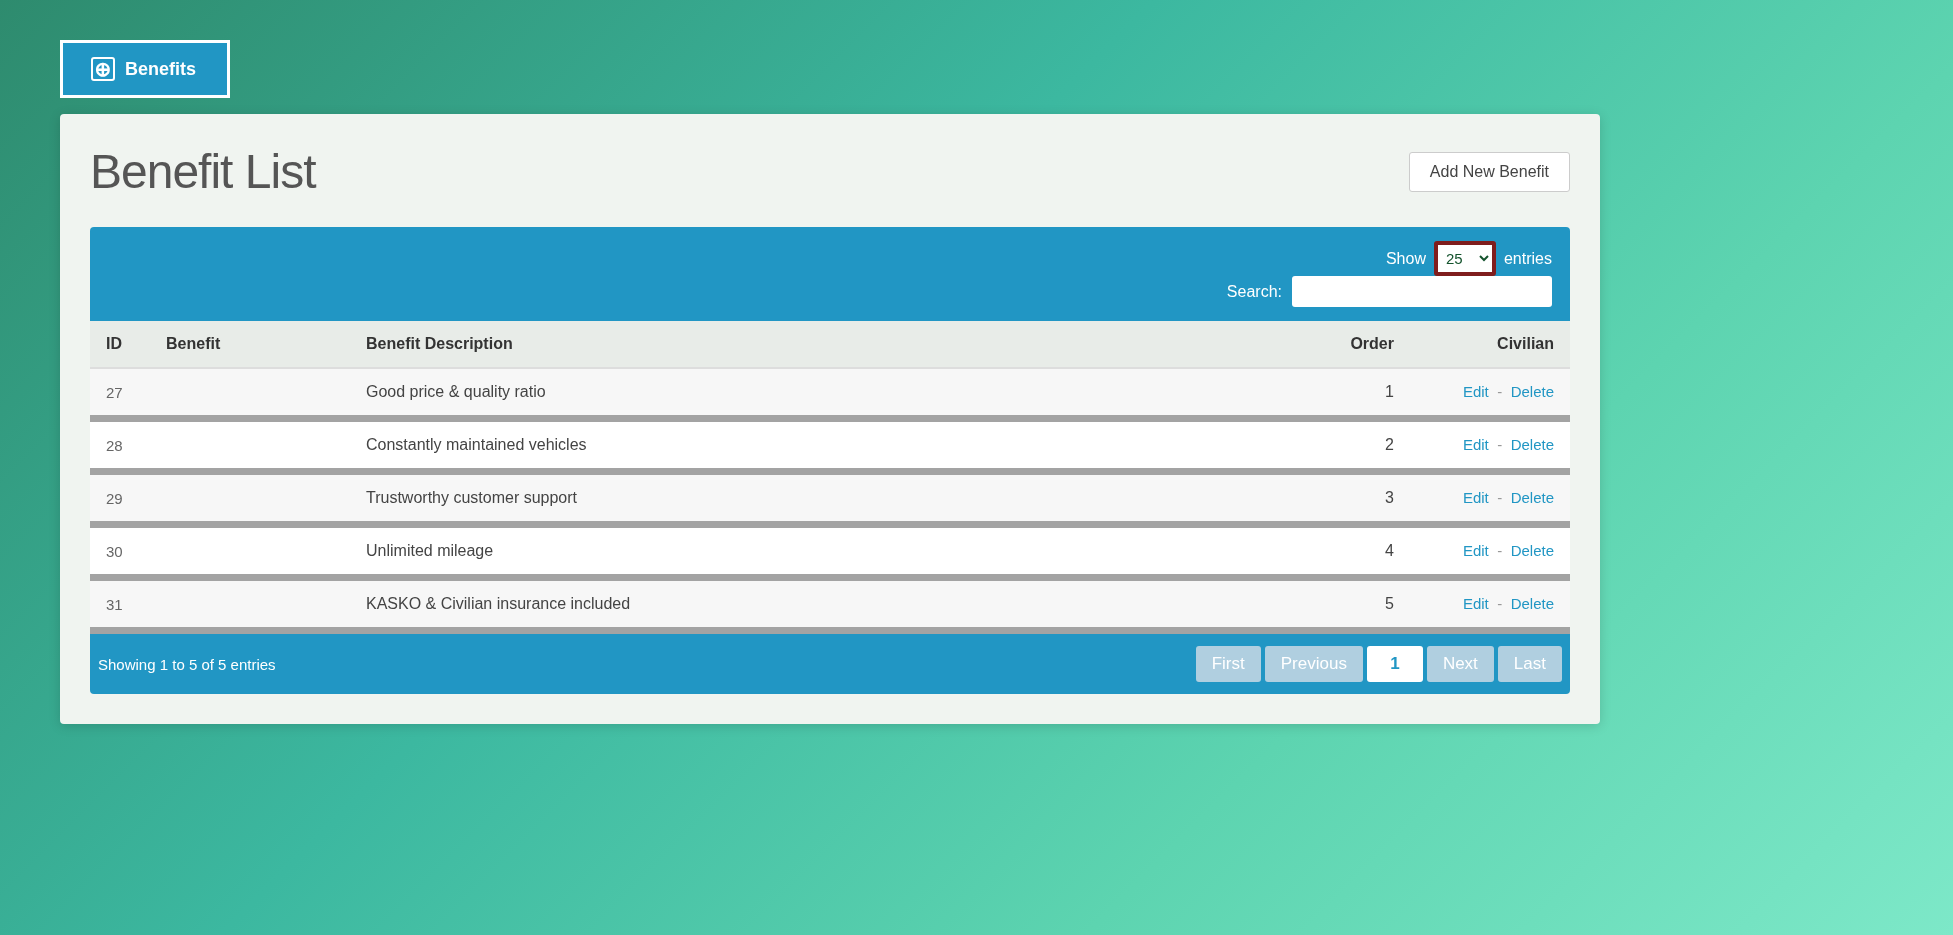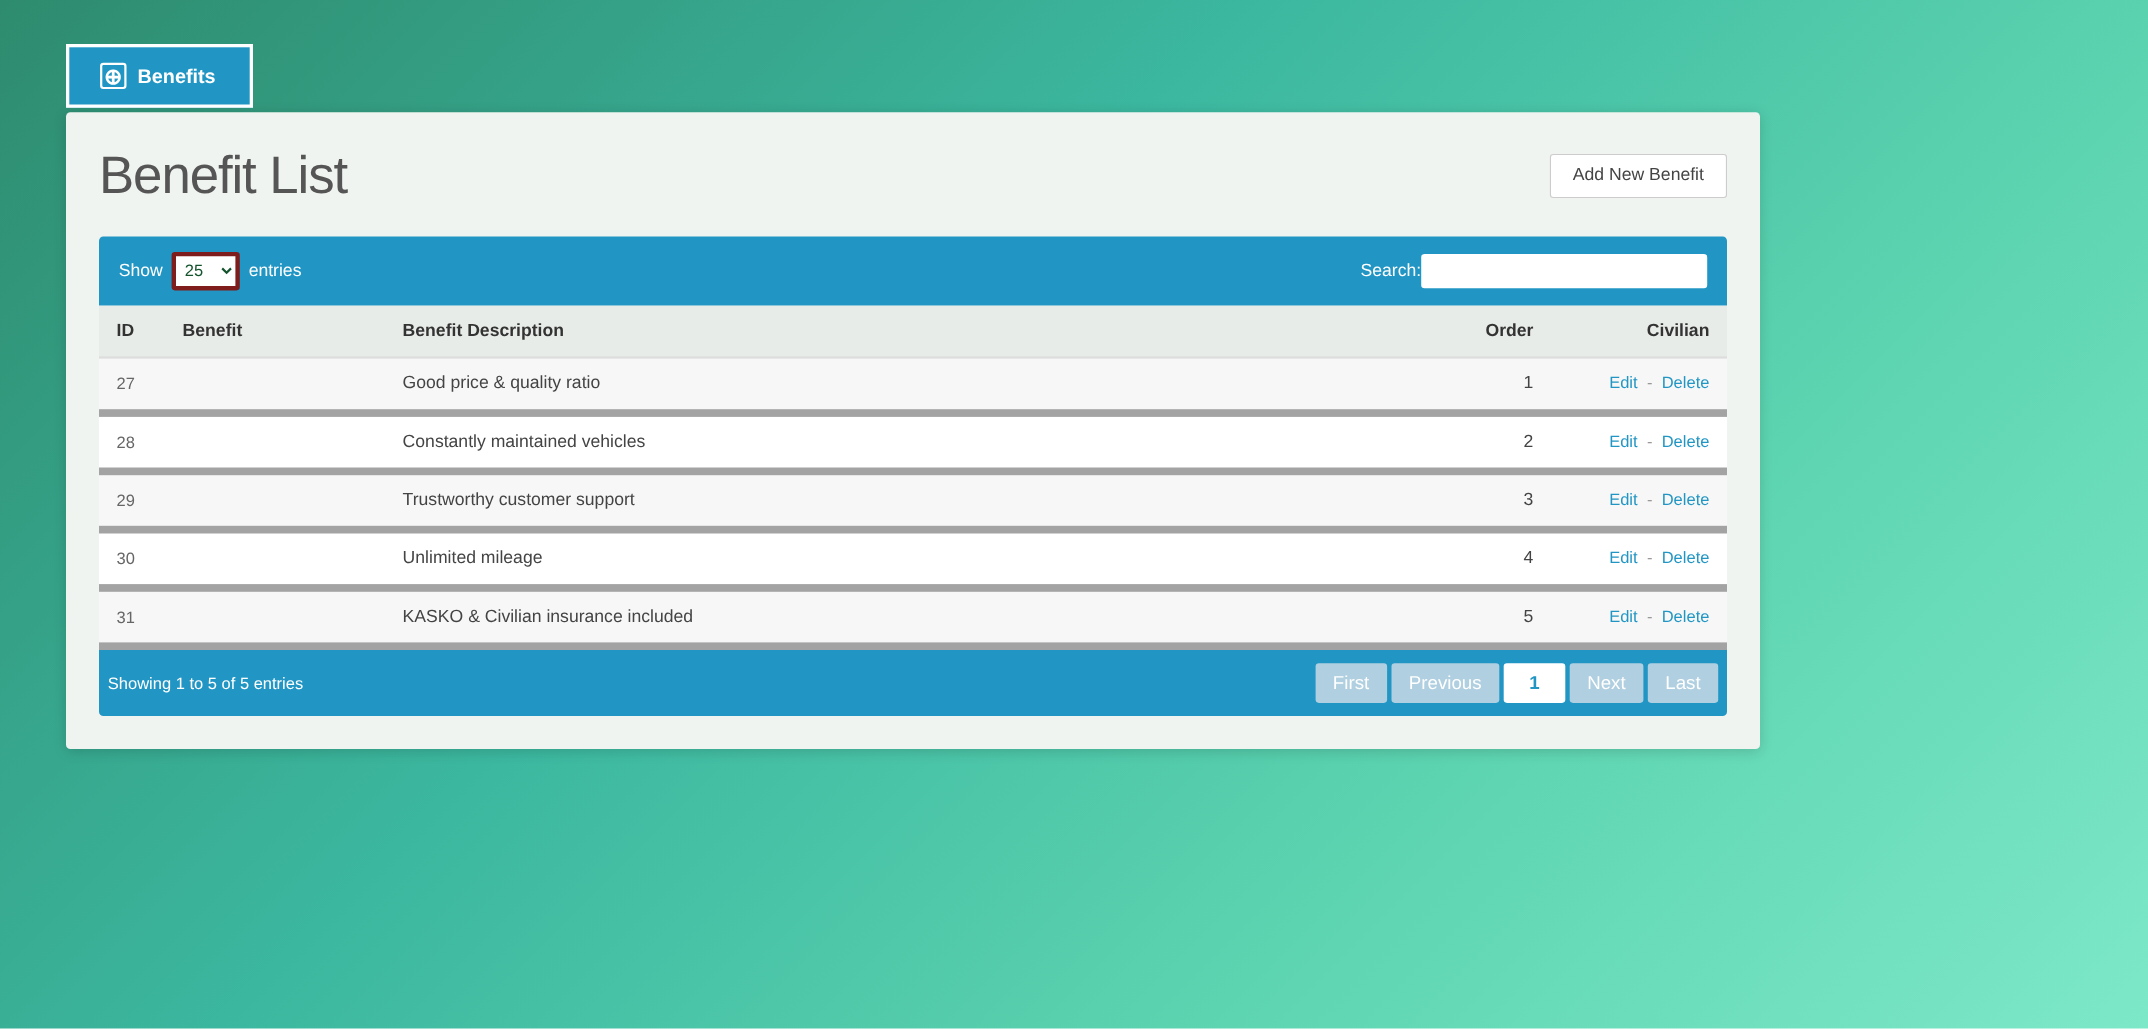--- a/index.html
+++ b/index.html
@@ -51,21 +51,21 @@
       flex-shrink: 0;
     }
 
     
     .main-card {
       background: #f0f4f0;
       border-radius: 4px;
       width: 1540px;
       padding: 30px 30px 30px 30px;
       box-shadow: 0 2px 12px rgba(0,0,0,0.15);
-      margin-top: 4px;
+      margin-top: 16px;
     }
 
     
     .card-header {
       display: flex;
       justify-content: space-between;
       align-items: center;
       margin-bottom: 28px;
     }
     .page-title {
@@ -83,43 +83,45 @@
       cursor: pointer;
       border-radius: 3px;
       white-space: nowrap;
     }
 
     
     .table-controls {
       background: #2196c4;
       padding: 14px 18px;
       display: flex;
-      align-items: center;
+      align-items: flex-end;
       justify-content: space-between;
       border-radius: 4px 4px 0 0;
+      flex-direction: column;
     }
     .show-entries {
       display: flex;
       align-items: center;
       gap: 8px;
       color: #fff;
       font-size: 16px;
     }
     .entries-select {
       padding: 4px 4px;
       font-size: 15px;
       border: 4px solid #7f1d1d;
       border-radius: 3px;
       background: #fff;
       color: #14532d;
       cursor: pointer;
     }
     .search-area {
       display: flex;
       align-items: center;
+      gap: 10px;
       color: #fff;
       font-size: 16px;
     }
     .search-input {
       border: none;
       padding: 7px 12px;
       font-size: 15px;
       border-radius: 3px;
       width: 260px;
       background: #fff;

